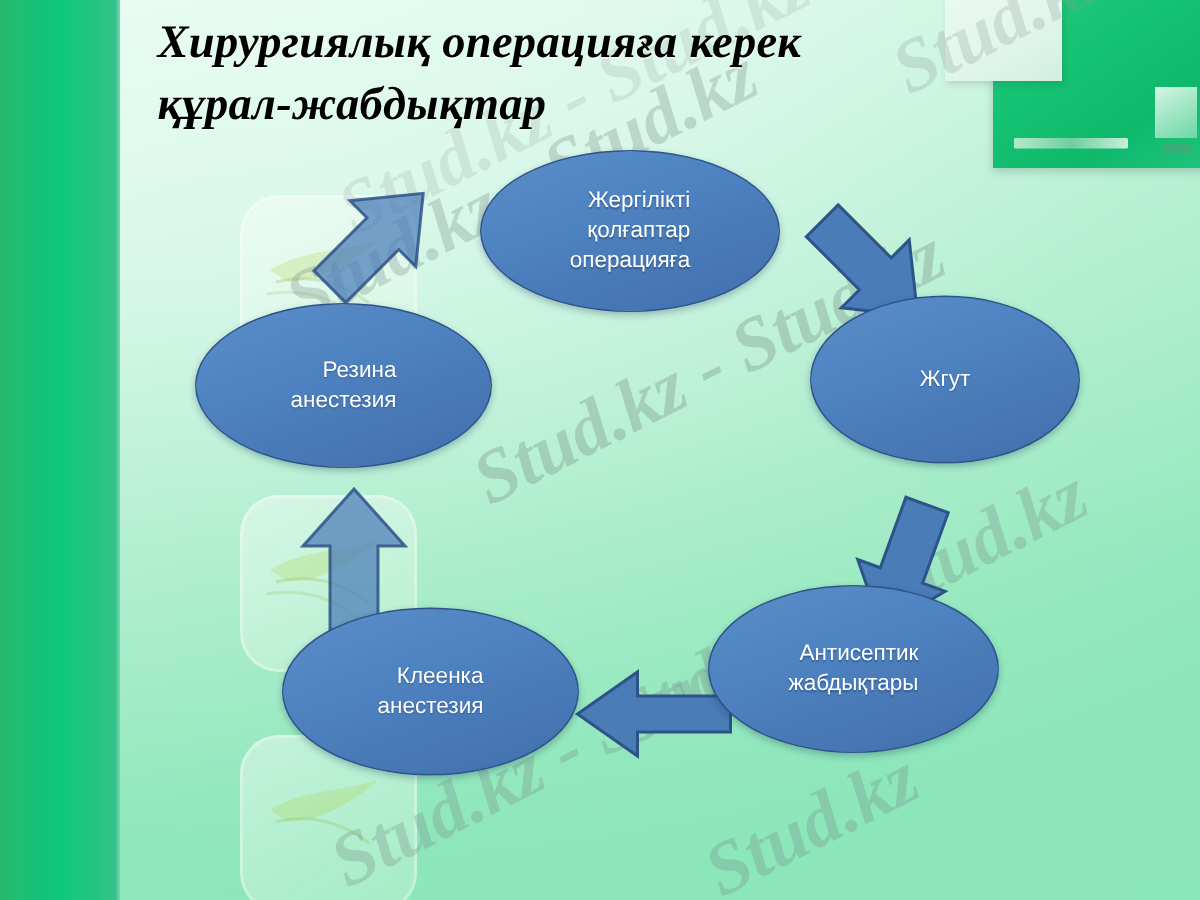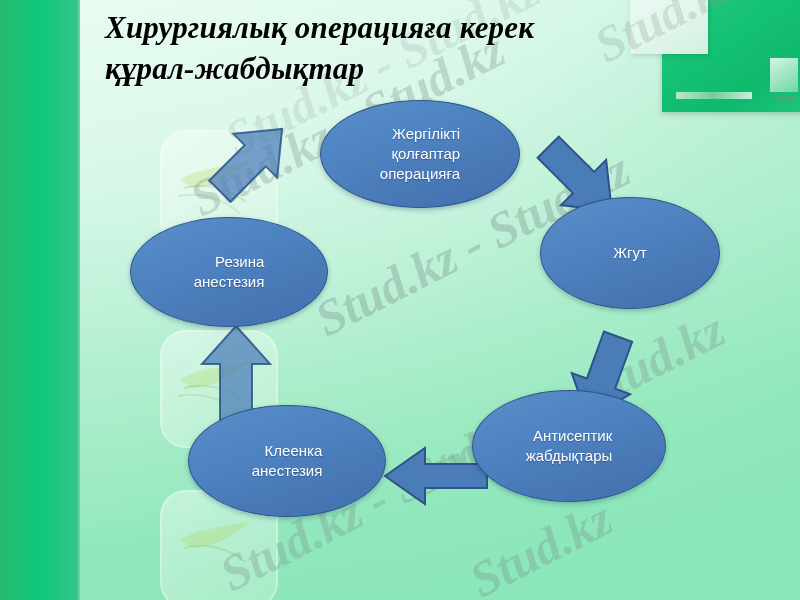--- a/index.html
+++ b/index.html
@@ -137,21 +137,21 @@
     line-height: 1.33;
     box-sizing: border-box;
     padding: 4px 10px;
     text-shadow: 0 1px 1px rgba(20,50,90,0.45);
   }
 
   .n-anesthesia { left: 320px; top: 100px;  width: 200px; height: 108px; }
   .n-tourniquet { left: 540px; top: 197px;  width: 180px; height: 112px; }
   .n-antiseptic { left: 472px; top: 390px;  width: 194px; height: 112px; }
   .n-apron      { left: 188px; top: 405px;  width: 198px; height: 112px; }
-  .n-gloves     { left: 130px; top: 217px;  width: 198px; height: 110px; }
+  .n-gloves     { left: 130px; top: 202px;  width: 198px; height: 110px; }
 
   
   .arrow { position: absolute; }
   .arrow svg { display: block; overflow: visible; }
   .arr-fill   { fill: #4a7cb8; stroke: #2e5487; stroke-width: 2; }
   .arr-ghost  { fill: rgba(74,124,184,0.72); stroke: rgba(46,84,135,0.85); stroke-width: 2; }
 
   .a-gloves-anesthesia { left: 196px; top: 110px; }
   .a-anesthesia-tourniquet { left: 524px; top: 128px; }
   .a-tourniquet-antiseptic { left: 548px; top: 328px; }

